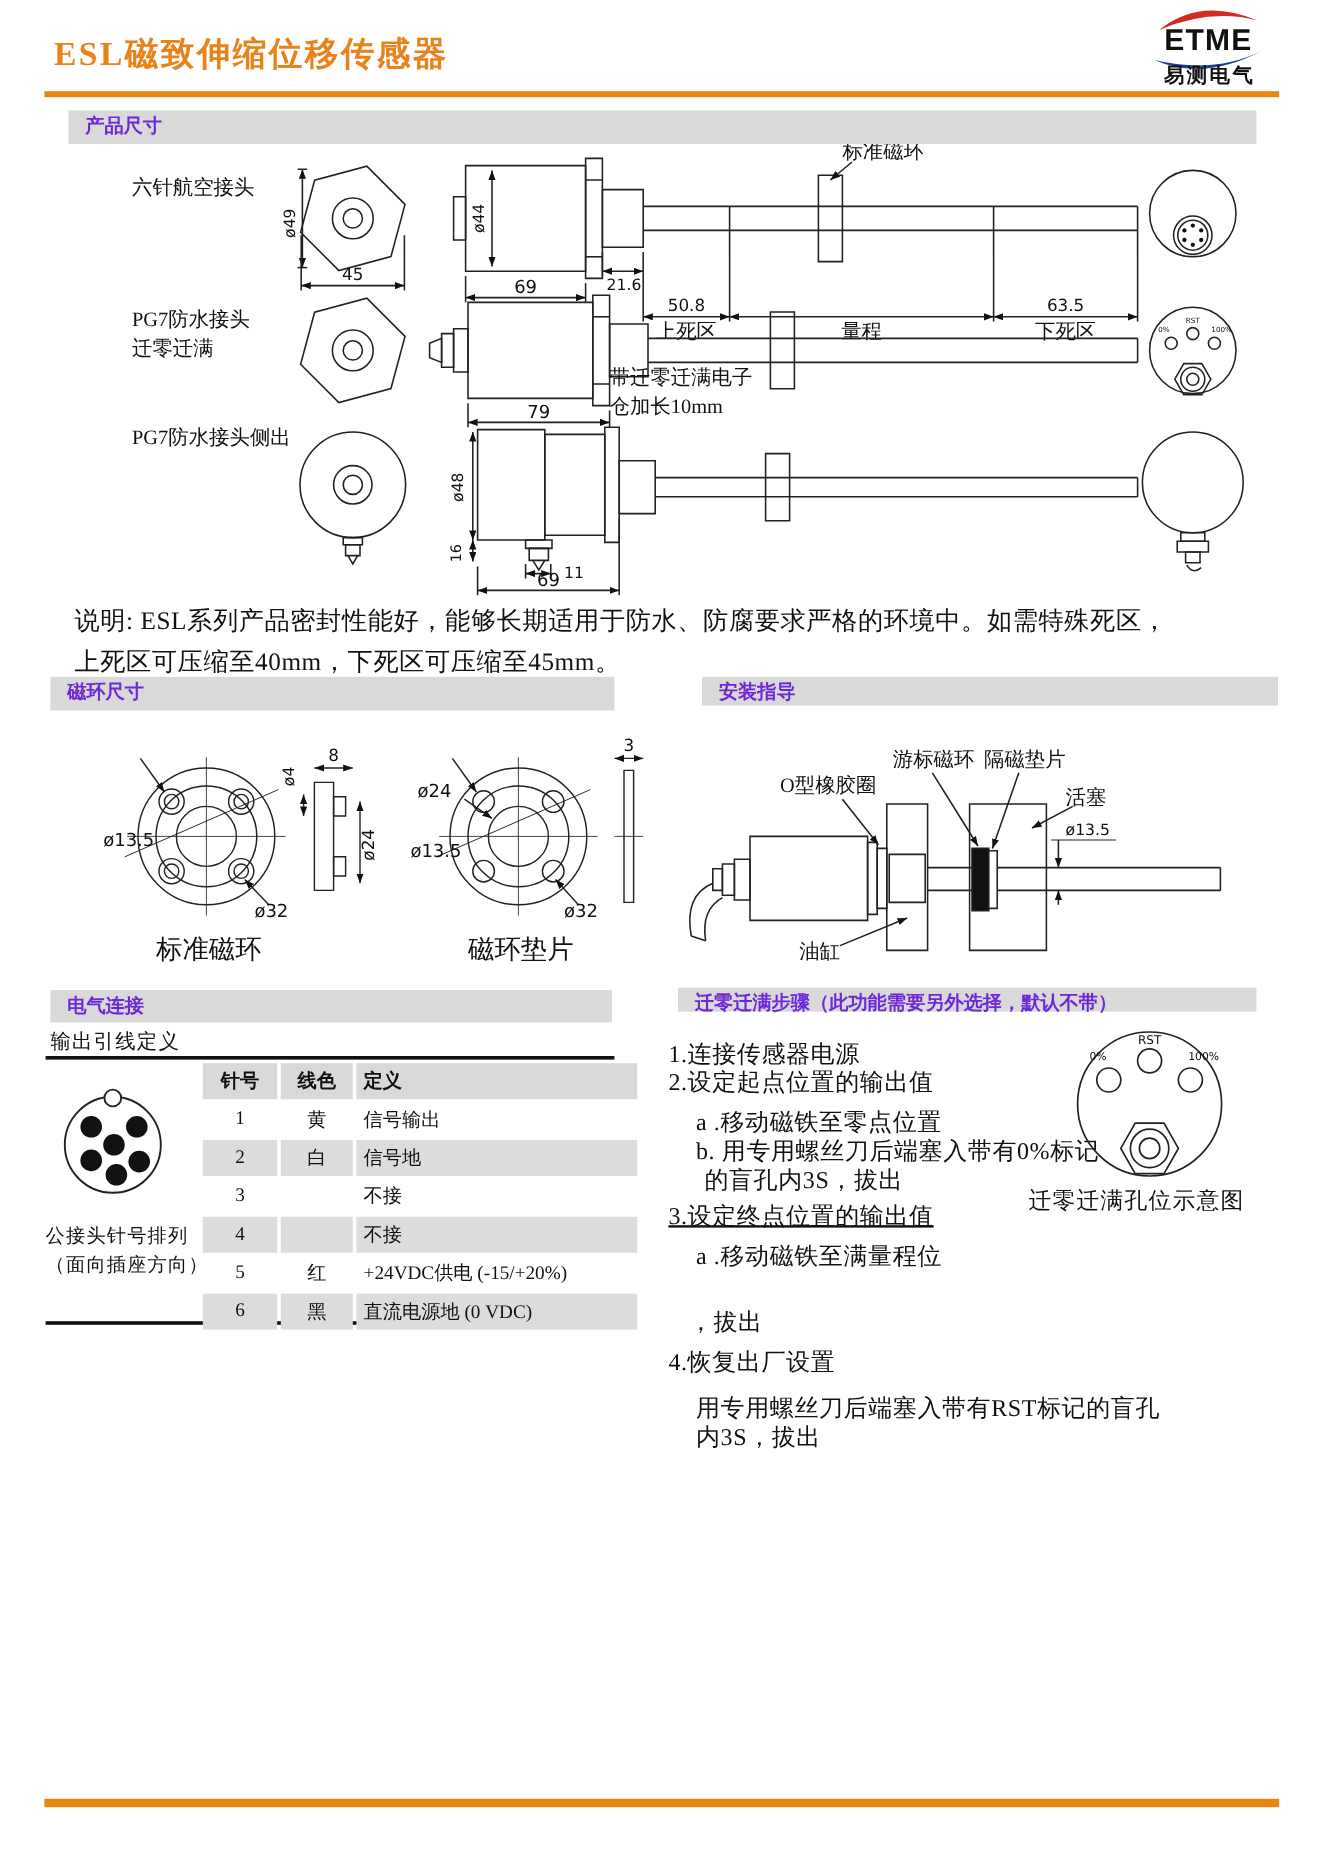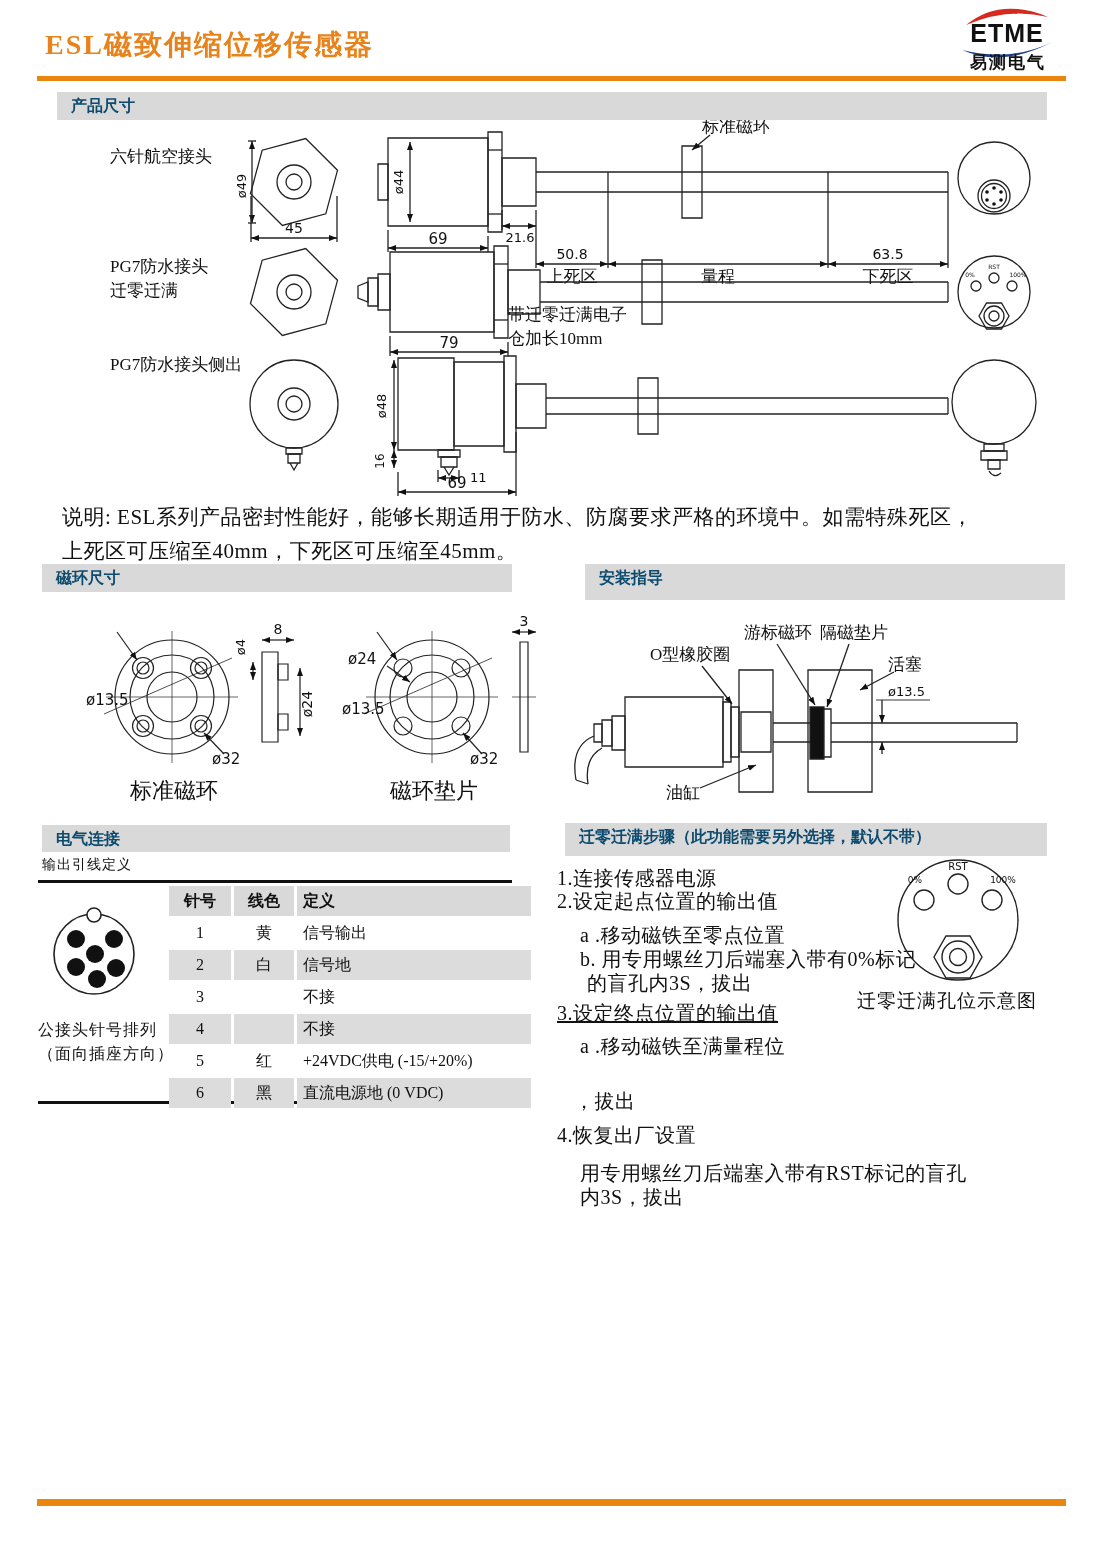--- a/index.html
+++ b/index.html
@@ -2,23 +2,23 @@
 <html><head>
 <meta charset="utf-8">
 <style>
   html,body{margin:0;padding:0;background:#fff;}
   #page{position:relative;width:1102px;height:1559px;background:#ffffff;overflow:hidden;
         font-family:"Liberation Serif","DejaVu Serif",serif;color:#111;}
   .abs{position:absolute;}
   .doc-title{font-size:28px;color:#E8831C;letter-spacing:2px;font-weight:600;}
   .rule{background:#E8860D;}
   .bar{background:#D9D9D9;font-family:Liberation Sans, sans-serif;
-       font-weight:bold;font-size:16px;color:#0c4a6e;line-height:28px;padding-left:14px;box-sizing:border-box;}
+       font-weight:bold;font-size:16px;color:#6d28d9;line-height:28px;padding-left:14px;box-sizing:border-box;}
   .note{font-size:21px;letter-spacing:0.5px;}
-  .subtitle{font-size:14px;letter-spacing:1px;}
+  .subtitle{font-size:17px;letter-spacing:1px;}
   .step{font-size:20px;letter-spacing:0.5px;white-space:nowrap;}
   .pin-caption{font-size:16px;letter-spacing:1px;}
   .tbl{border-collapse:separate;border-spacing:3px 2px;font-size:16px;}
   .tbl td{padding:2px 6px;height:26px;vertical-align:middle;}
   .tbl .th{font-weight:bold;text-align:center;background:#D9D9D9;}
   .tbl .c-pin{width:50px;text-align:center;}
   .tbl .c-col{width:48px;text-align:center;}
   .tbl .c-def{width:222px;text-align:left;}
   .tbl tr.shaded td{background:#DCDCDC;}
   .thick{background:#111;}
@@ -194,21 +194,21 @@
       <rect x="939" y="331" width="26" height="9"></rect>
       <rect x="946" y="340" width="12" height="9"></rect>
       <path d="M947,351 q5,8 12,2"></path>
     </g>
   </svg>
 
   <div class="abs note" style="left:62px;top:503px;width:1000px;">说明: ESL系列产品密封性能好，能够长期适用于防水、防腐要求严格的环境中。如需特殊死区，</div>
   <div class="abs note" style="left:62px;top:537px;width:1000px;">上死区可压缩至40mm，下死区可压缩至45mm。</div>
 
   <div class="abs bar" style="left:42px;top:564px;width:470px;height:28px;">磁环尺寸</div>
-  <div class="abs bar" style="left:585px;top:564px;width:480px;height:36px;">安装指导</div>
+  <div class="abs bar" style="left:585px;top:564px;width:480px;height:24px;">安装指导</div>
 
   <svg class="abs dwg" style="left:42px;top:602px;" width="500" height="212" viewBox="0 0 500 212">
     <defs>
       <marker id="ar2" orient="auto-start-reverse" markerWidth="10" markerHeight="8" refX="8" refY="3" markerUnits="userSpaceOnUse">
         <path d="M0,0 L8,3 L0,6 Z" fill="#111"></path>
       </marker>
     </defs>
     <g stroke="#222" stroke-width="1.2" fill="none">
 
       <g>
@@ -317,21 +317,21 @@
     </g>
     <text class="cjk" x="88" y="58">O型橡胶圈</text>
     <text class="cjk" x="182" y="36">游标磁环</text>
     <text class="cjk" x="258" y="36">隔磁垫片</text>
     <text class="cjk" x="326" y="68">活塞</text>
     <text x="326" y="94" font-size="13">ø13.5</text>
     <text class="cjk" x="104" y="196">油缸</text>
   </svg>
 
   <div class="abs bar" style="left:42px;top:825px;width:468px;height:27px;">电气连接</div>
-  <div class="abs bar" style="left:565px;top:823px;width:482px;height:33px;">迁零迁满步骤（此功能需要另外选择，默认不带）</div>
+  <div class="abs bar" style="left:565px;top:823px;width:482px;height:20px;">迁零迁满步骤（此功能需要另外选择，默认不带）</div>
 
   <div class="abs subtitle" style="left:42px;top:856px;">输出引线定义</div>
 
   <div class="abs thick" style="left:38px;top:880px;width:474px;height:3px;"></div>
   <div class="abs thick" style="left:38px;top:1101px;width:474px;height:3px;"></div>
 
   <svg class="abs dwg" style="left:46px;top:902px;" width="130" height="105" viewBox="0 0 130 105">
     <circle cx="48" cy="52" r="40" fill="none" stroke="#222" stroke-width="1.6"></circle>
     <circle cx="48" cy="13" r="7" fill="#fff" stroke="#222" stroke-width="1.6"></circle>
     <g font-size="12" font-weight="bold" text-anchor="middle" style="font-family:'DejaVu Sans',sans-serif;">

